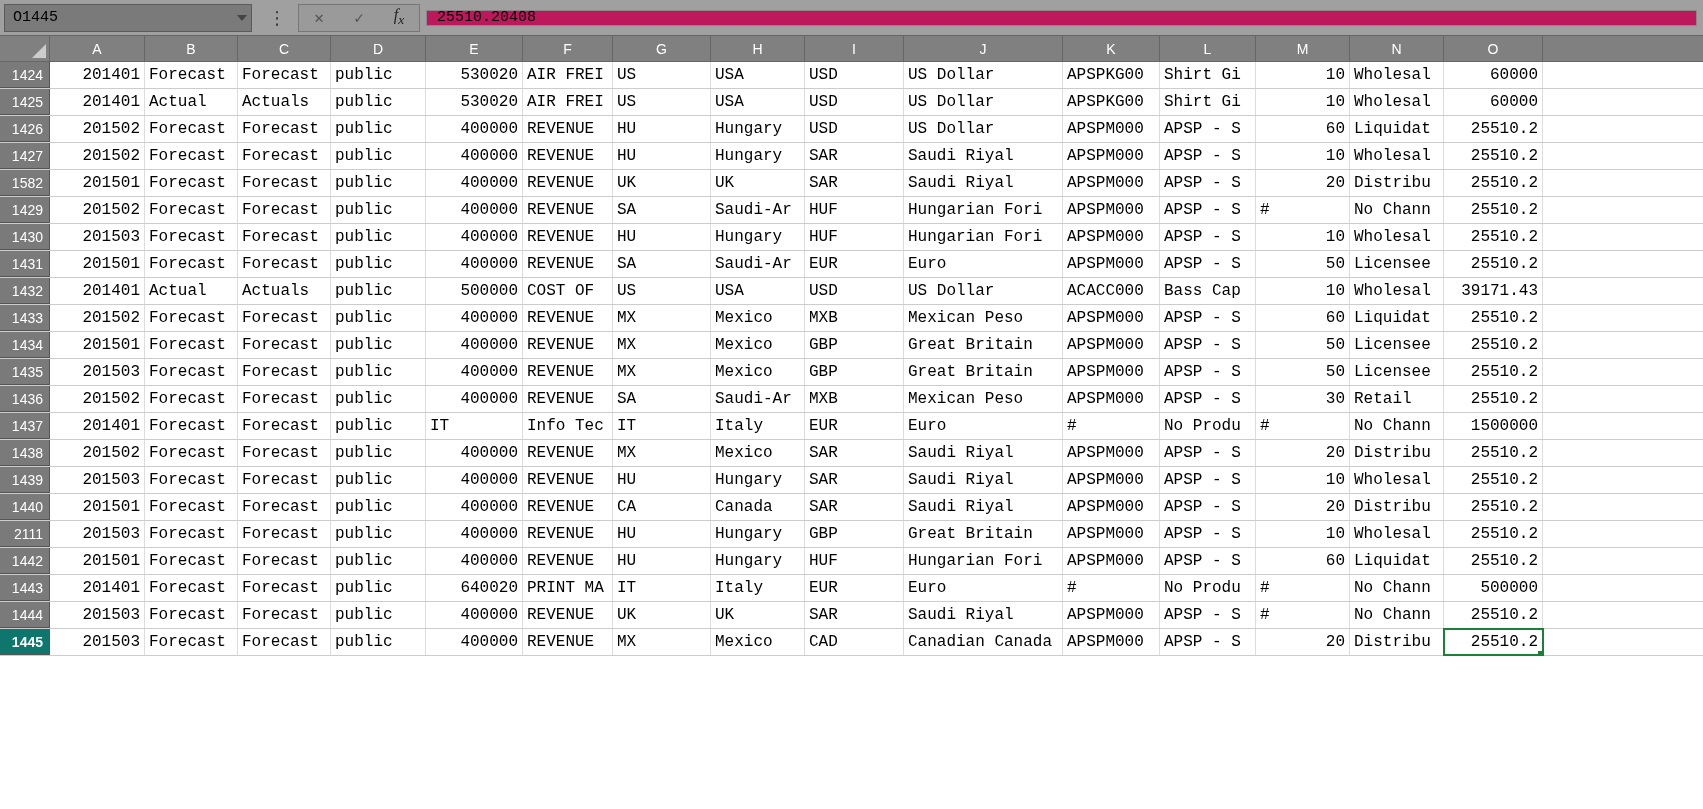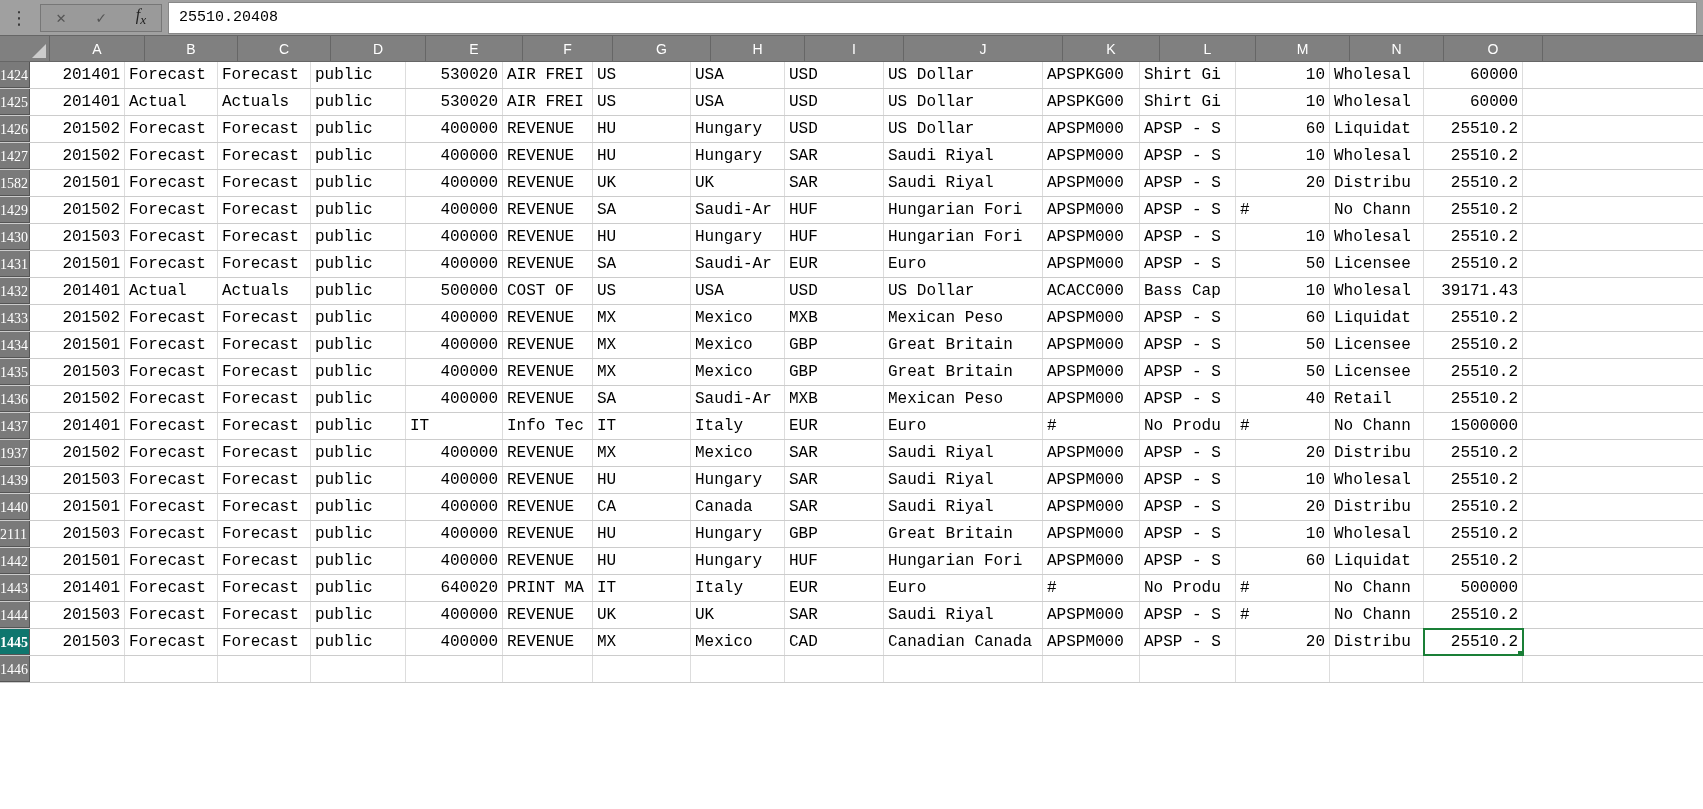--- a/index.html
+++ b/index.html
@@ -57,22 +57,22 @@
 .fx-btn {
   width: 40px;
   text-align: center;
   color: #555;
   font-size: 16px;
   font-style: normal;
 }
 .fx-btn.fx { font-style: italic; font-family: Georgia, serif; color:#222;}
 .formula-input {
   flex: 1;
-  height: 32px;
-  background: #ffffff;
+  height: 16px;
+  background: #be185d;
   border: 1px solid #888;
   padding: 0 10px;
   display: flex;
   align-items: center;
   margin-right: 6px;
   color: #000;
 }
 .grid-area {
   position: relative;
   width: 1703px;
@@ -106,29 +106,29 @@
   font-family: Arial, sans-serif;
   font-size: 14px;
 }
 .rows { }
 .row {
   display: flex;
   height: 27px;
   border-bottom: 1px solid #ccc;
 }
 .rh {
-  width: 30px;
+  width: 50px;
   background: #7a7a7a;
   color: #fff;
   text-align: right;
   padding-right: 6px;
   line-height: 27px;
   border-right: 1px solid #555;
   border-bottom: 1px solid #555;
-  font-family: Liberation Serif, serif;
+  font-family: Liberation Sans, sans-serif;
   font-size: 14px;
 }
 .rh.sel { background:#0f766e; font-weight:bold;}
 .cell {
   border-right: 1px solid #ddd;
   line-height: 27px;
   padding: 0 4px;
   white-space: nowrap;
   overflow: hidden;
   font-family: "Courier New", monospace;
@@ -151,20 +151,24 @@
 
 .cA{width:95px;} .cB{width:93px;} .cC{width:93px;} .cD{width:95px;}
 .cE{width:97px;} .cF{width:90px;} .cG{width:98px;} .cH{width:94px;}
 .cI{width:99px;} .cJ{width:159px;} .cK{width:97px;} .cL{width:96px;}
 .cM{width:94px;} .cN{width:94px;} .cO{width:99px;}
 </style>
 </head>
 <body>
 
 <div class="formula-bar">
+  <div class="name-box">
+    <span>O1445</span>
+    <span class="dd"></span>
+  </div>
   <div class="triple-dots">⋮</div>
   <div class="fx-group">
     <div class="fx-btn">✕</div>
     <div class="fx-btn">✓</div>
     <div class="fx-btn fx">f<sub>x</sub></div>
   </div>
   <div class="formula-input">
     <span>25510.20408</span>
   </div>
 </div>
@@ -412,21 +416,21 @@
         <div class="cell cC">Forecast</div>
         <div class="cell cD">public</div>
         <div class="cell cE num">400000</div>
         <div class="cell cF">REVENUE</div>
         <div class="cell cG">SA</div>
         <div class="cell cH">Saudi-Ar</div>
         <div class="cell cI">MXB</div>
         <div class="cell cJ">Mexican Peso</div>
         <div class="cell cK">APSPM000</div>
         <div class="cell cL">APSP - S</div>
-        <div class="cell cM num">40</div>
+        <div class="cell cM num">30</div>
         <div class="cell cN">Retail</div>
         <div class="cell cO num">25510.2</div>
       </div>
       <div class="row">
         <div class="rh">1437</div>
         <div class="cell cA num">201401</div>
         <div class="cell cB">Forecast</div>
         <div class="cell cC">Forecast</div>
         <div class="cell cD">public</div>
         <div class="cell cE">IT</div>
@@ -435,21 +439,21 @@
         <div class="cell cH">Italy</div>
         <div class="cell cI">EUR</div>
         <div class="cell cJ">Euro</div>
         <div class="cell cK">#</div>
         <div class="cell cL">No Produ</div>
         <div class="cell cM">#</div>
         <div class="cell cN">No Chann</div>
         <div class="cell cO num">1500000</div>
       </div>
       <div class="row">
-        <div class="rh">1937</div>
+        <div class="rh">1438</div>
         <div class="cell cA num">201502</div>
         <div class="cell cB">Forecast</div>
         <div class="cell cC">Forecast</div>
         <div class="cell cD">public</div>
         <div class="cell cE num">400000</div>
         <div class="cell cF">REVENUE</div>
         <div class="cell cG">MX</div>
         <div class="cell cH">Mexico</div>
         <div class="cell cI">SAR</div>
         <div class="cell cJ">Saudi Riyal</div>
@@ -578,32 +582,14 @@
         <div class="cell cG">MX</div>
         <div class="cell cH">Mexico</div>
         <div class="cell cI">CAD</div>
         <div class="cell cJ">Canadian Canada</div>
         <div class="cell cK">APSPM000</div>
         <div class="cell cL">APSP - S</div>
         <div class="cell cM num">20</div>
         <div class="cell cN">Distribu</div>
         <div class="cell cO num selected">25510.2</div>
       </div>
-      <div class="row">
-        <div class="rh">1446</div>
-        <div class="cell cA"></div>
-        <div class="cell cB"></div>
-        <div class="cell cC"></div>
-        <div class="cell cD"></div>
-        <div class="cell cE"></div>
-        <div class="cell cF"></div>
-        <div class="cell cG"></div>
-        <div class="cell cH"></div>
-        <div class="cell cI"></div>
-        <div class="cell cJ"></div>
-        <div class="cell cK"></div>
-        <div class="cell cL"></div>
-        <div class="cell cM"></div>
-        <div class="cell cN"></div>
-        <div class="cell cO"></div>
-      </div>
     </div>
 </div>
 
 </body></html>

